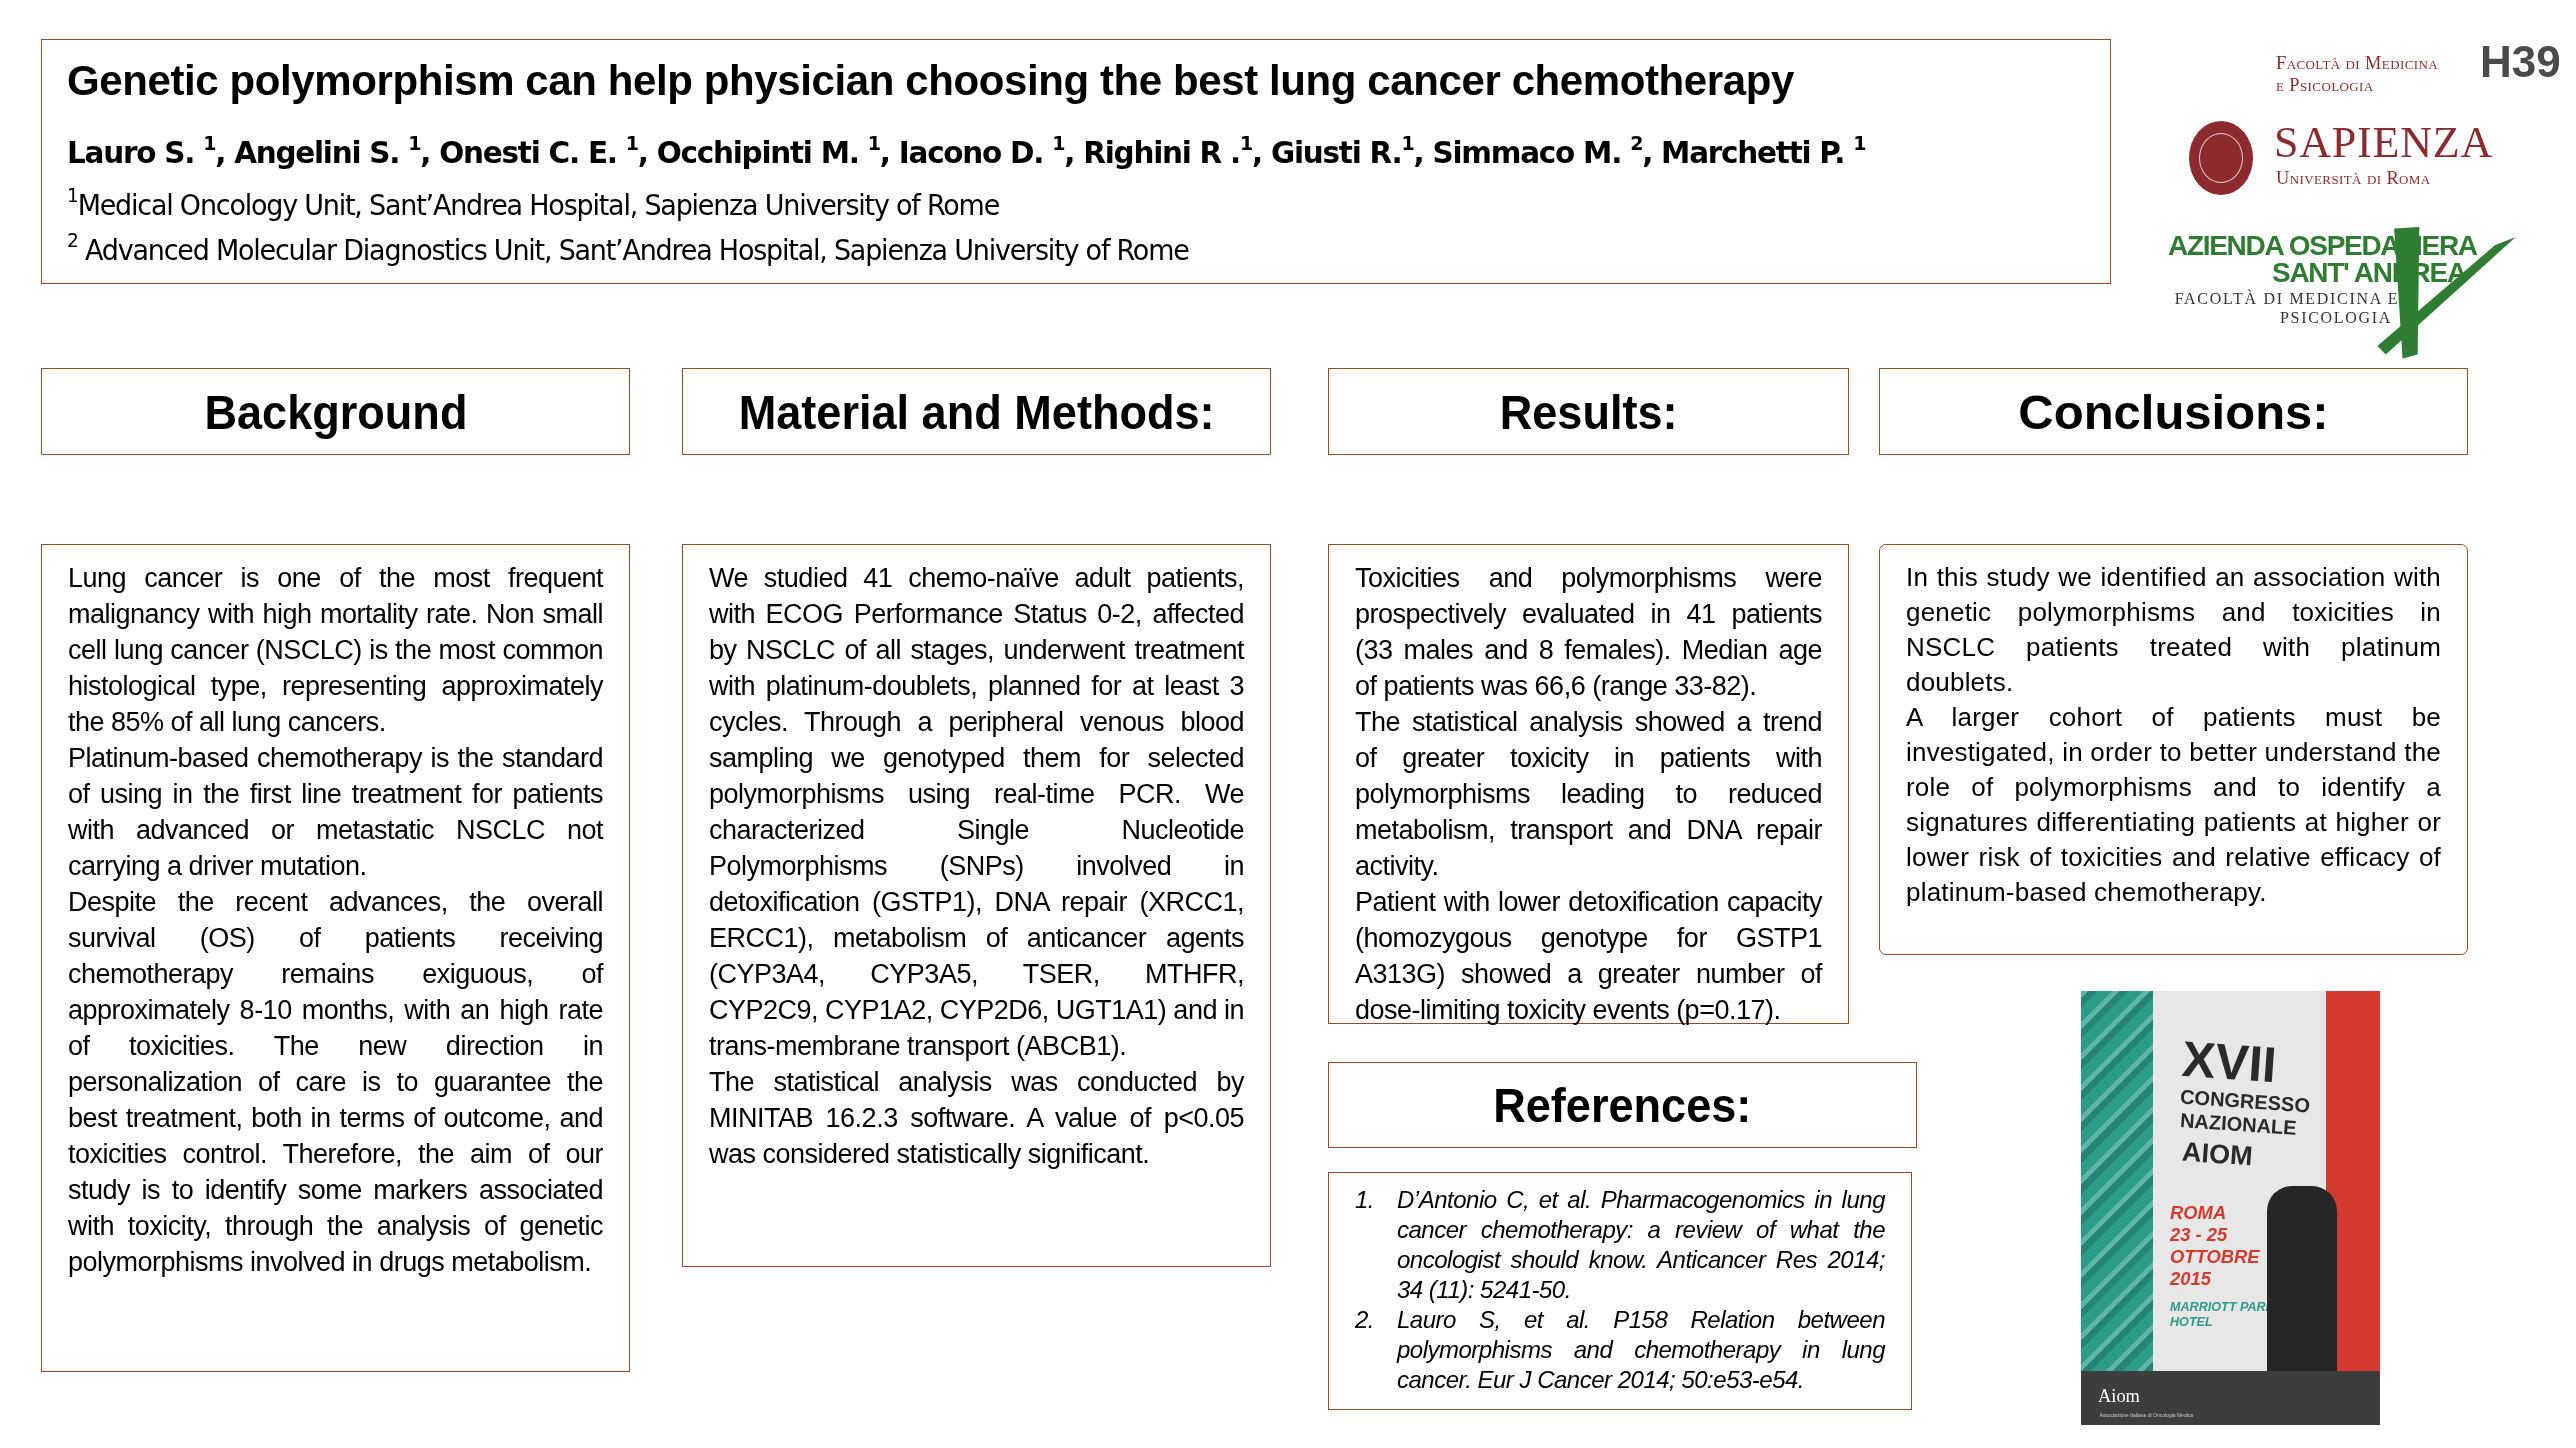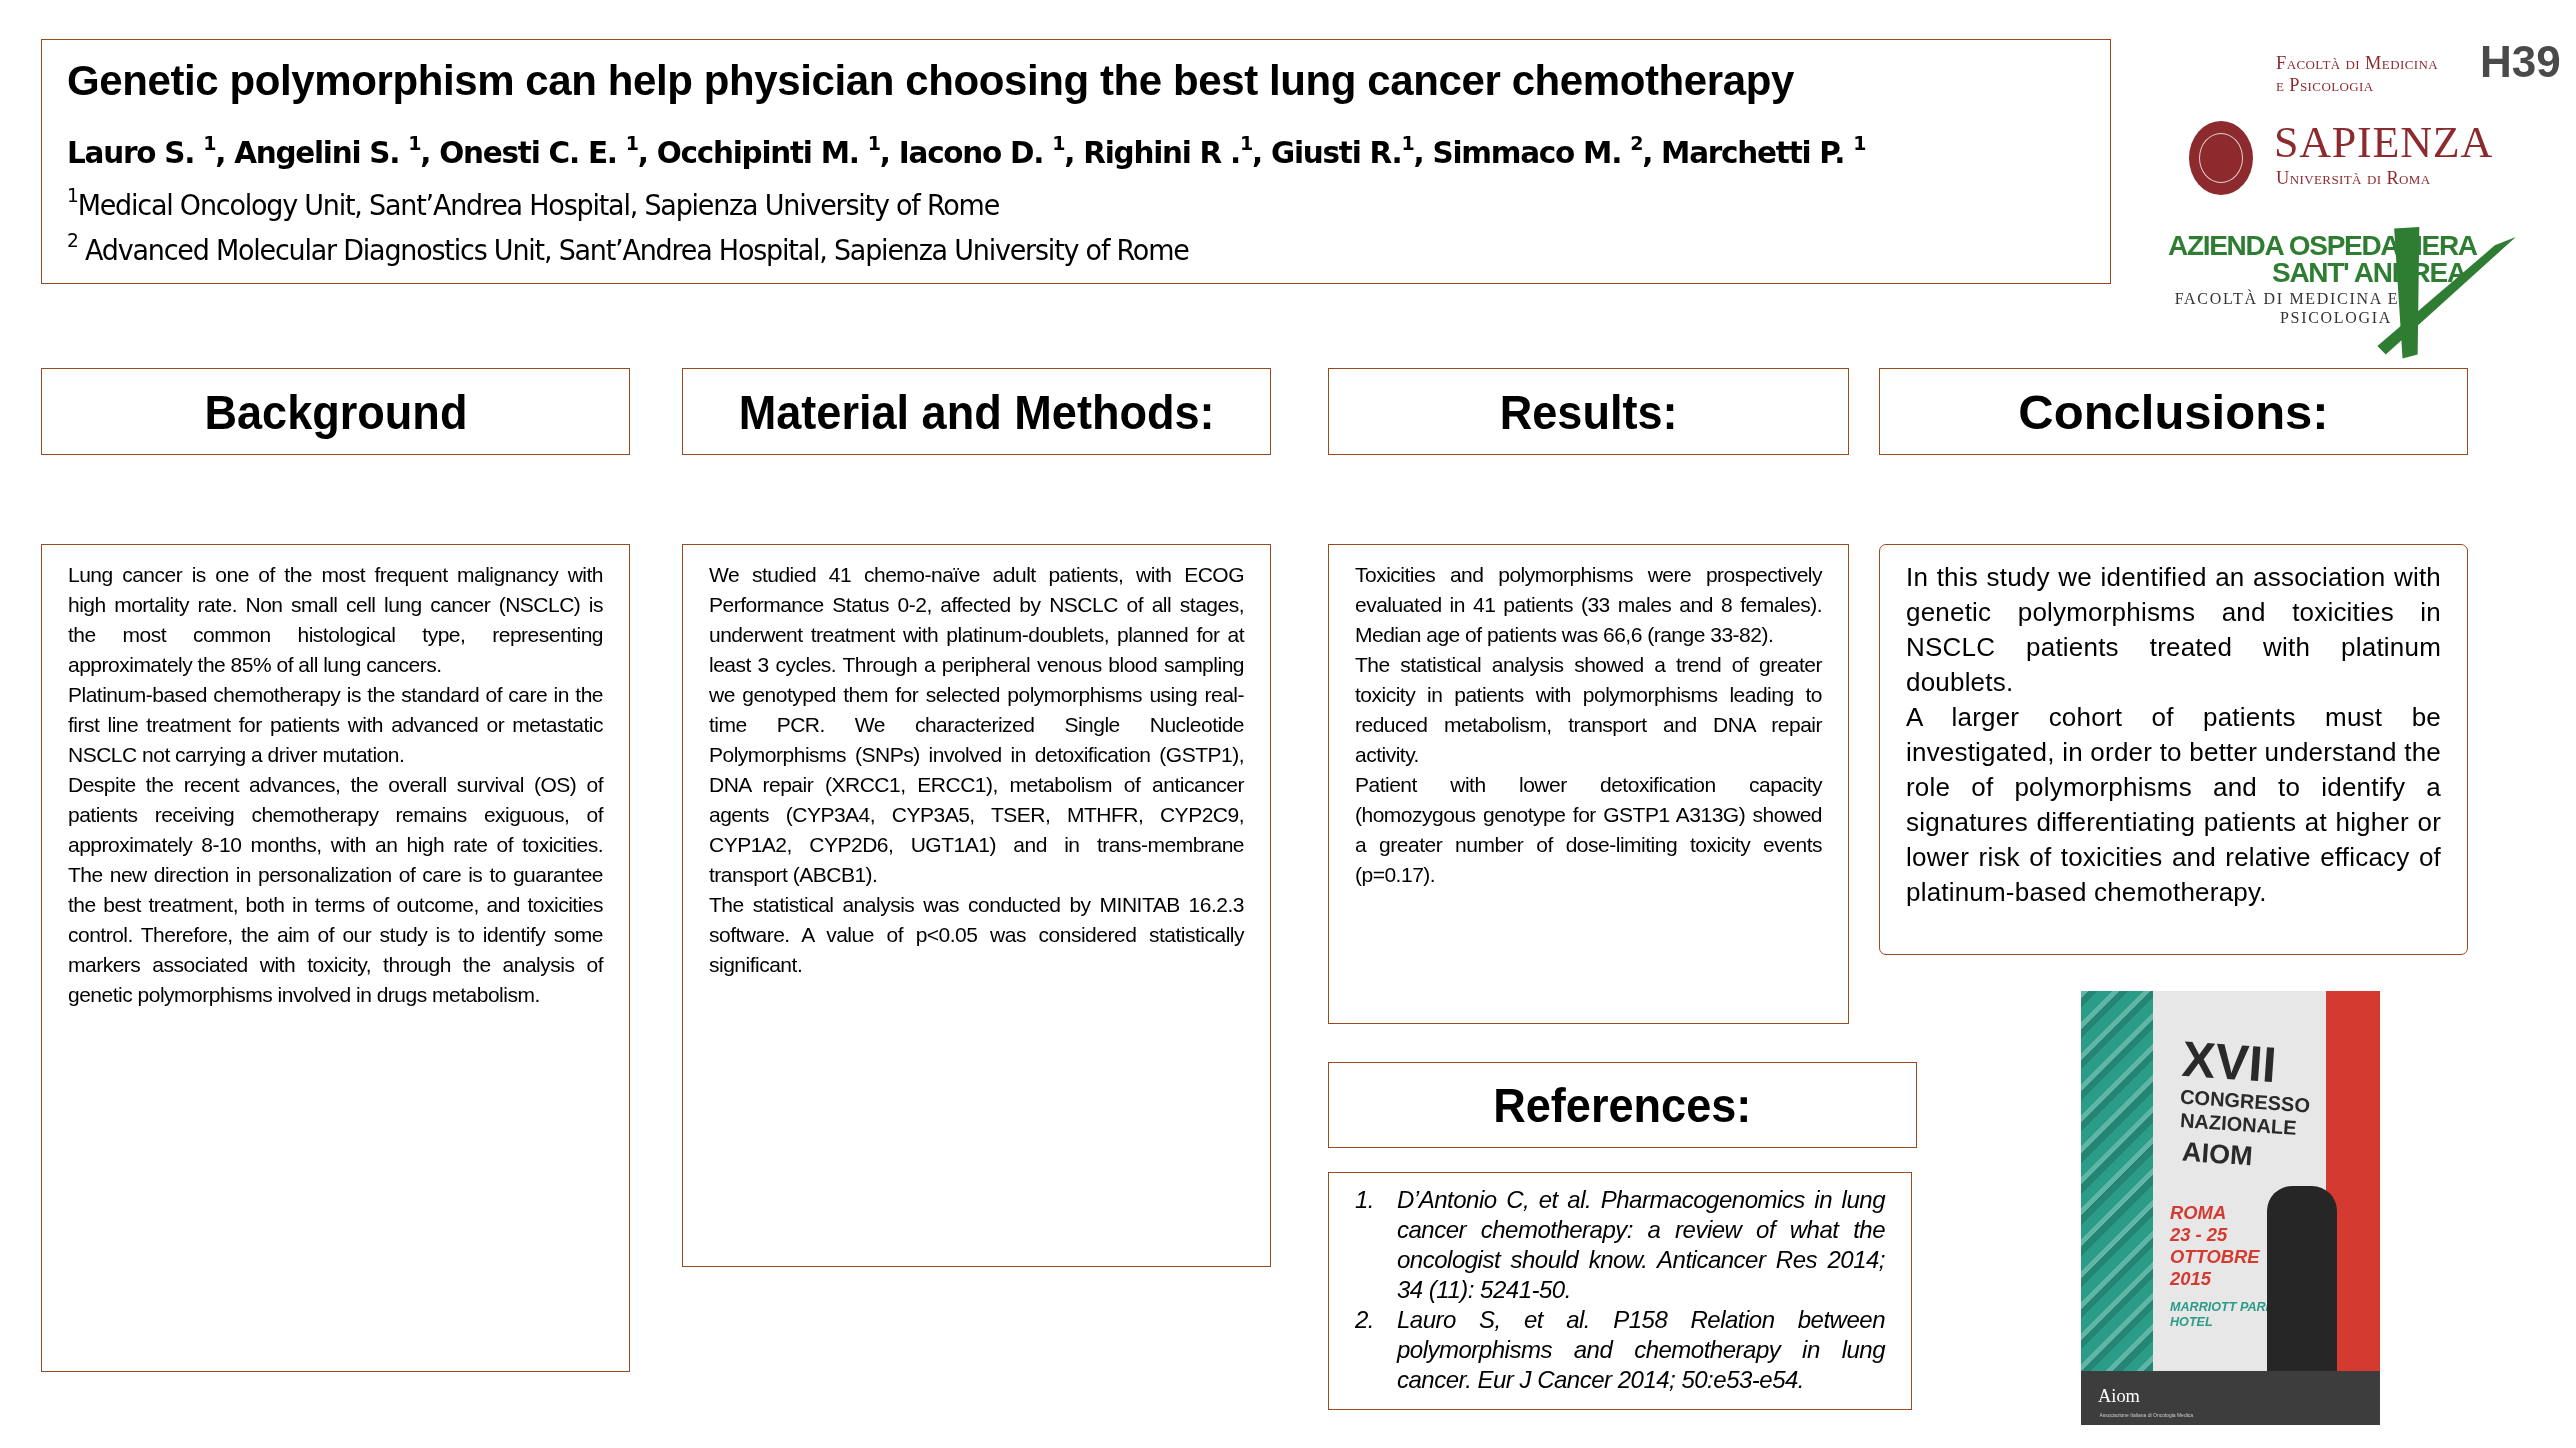--- a/index.html
+++ b/index.html
@@ -14,21 +14,21 @@
 
   .heading-box { top: 368px; height: 87px; display: flex; align-items: center; justify-content: center; }
   .heading { font-weight: bold; font-size: 49px; font-family: "Liberation Sans", sans-serif; transform: scaleX(0.92); white-space: nowrap; }
   .heading.wide { transform: none; font-size: 49px; }
   .col1 { left: 41px; width: 589px; justify-content: center; }
   .col2 { left: 682px; width: 589px; }
   .col3 { left: 1328px; width: 521px; }
   .col4 { left: 1879px; width: 589px; }
 
   .body-box { top: 544px; padding: 15px 26px 11.7px 26px; }
-  .body-text { font-family: "Liberation Sans", sans-serif; font-size: 21px; line-height: 30px; text-align: justify; letter-spacing: -0.5px; }
+  .body-text { font-family: "Liberation Sans", sans-serif; font-size: 27px; line-height: 36px; text-align: justify; letter-spacing: -0.5px; }
   .body-text p { margin: 0; }
   .bg-box { height: 828px; }
   .mm-box { height: 723px; }
   .res-box { height: 480px; }
   .con-box { height: 411px; border-radius: 7px; }
   .con-box .body-text { font-size: 26px; letter-spacing: 0.2px; line-height: 35px; }
 
   .ref-head { left: 1328px; top: 1062px; width: 589px; height: 86px; }
   .ref-box { left: 1328px; top: 1172px; width: 584px; height: 238px; padding: 11.7px 26px 8.4px 26px; }
   .ref-list { margin: 0; padding: 0; list-style: none; font-style: italic; font-size: 24px; line-height: 30px; letter-spacing: -0.5px; }
@@ -108,21 +108,21 @@
 <div class="box heading-box col3">
   <div class="heading">Results:</div>
 </div>
 <div class="box heading-box col4">
   <div class="heading wide">Conclusions:</div>
 </div>
 
 <div class="box body-box col1 bg-box">
   <div class="body-text">
     <p>Lung cancer is one of the most frequent malignancy with high mortality rate. Non small cell lung cancer (NSCLC) is the most common histological type, representing approximately the 85% of all lung cancers.</p>
-    <p>Platinum-based chemotherapy is the standard of care in the first line treatment for patients with advanced or metastatic NSCLC not carrying a driver mutation.</p>
+    <p>Platinum-based chemotherapy is the standard of using in the first line treatment for patients with advanced or metastatic NSCLC not carrying a driver mutation.</p>
     <p>Despite the recent advances, the overall survival (OS) of patients receiving chemotherapy remains exiguous, of approximately 8-10 months, with an high rate of toxicities. The new direction in personalization of care is to guarantee the best treatment, both in terms of outcome, and toxicities control. Therefore, the aim of our study is to identify some markers associated with toxicity, through the analysis of genetic polymorphisms involved in drugs metabolism.</p>
   </div>
 </div>
 <div class="box body-box col2 mm-box">
   <div class="body-text">
     <p>We studied 41 chemo-naïve adult patients, with ECOG Performance Status 0-2, affected by NSCLC of all stages, underwent treatment with platinum-doublets, planned for at least 3 cycles. Through a peripheral venous blood sampling we genotyped them for selected polymorphisms using real-time PCR. We characterized Single Nucleotide Polymorphisms (SNPs) involved in detoxification (GSTP1), DNA repair (XRCC1, ERCC1), metabolism of anticancer agents (CYP3A4, CYP3A5, TSER, MTHFR, CYP2C9, CYP1A2, CYP2D6, UGT1A1) and in trans-membrane transport (ABCB1).</p>
     <p>The statistical analysis was conducted by MINITAB 16.2.3 software. A value of p&lt;0.05 was considered statistically significant.</p>
   </div>
 </div>
 <div class="box body-box col3 res-box">

